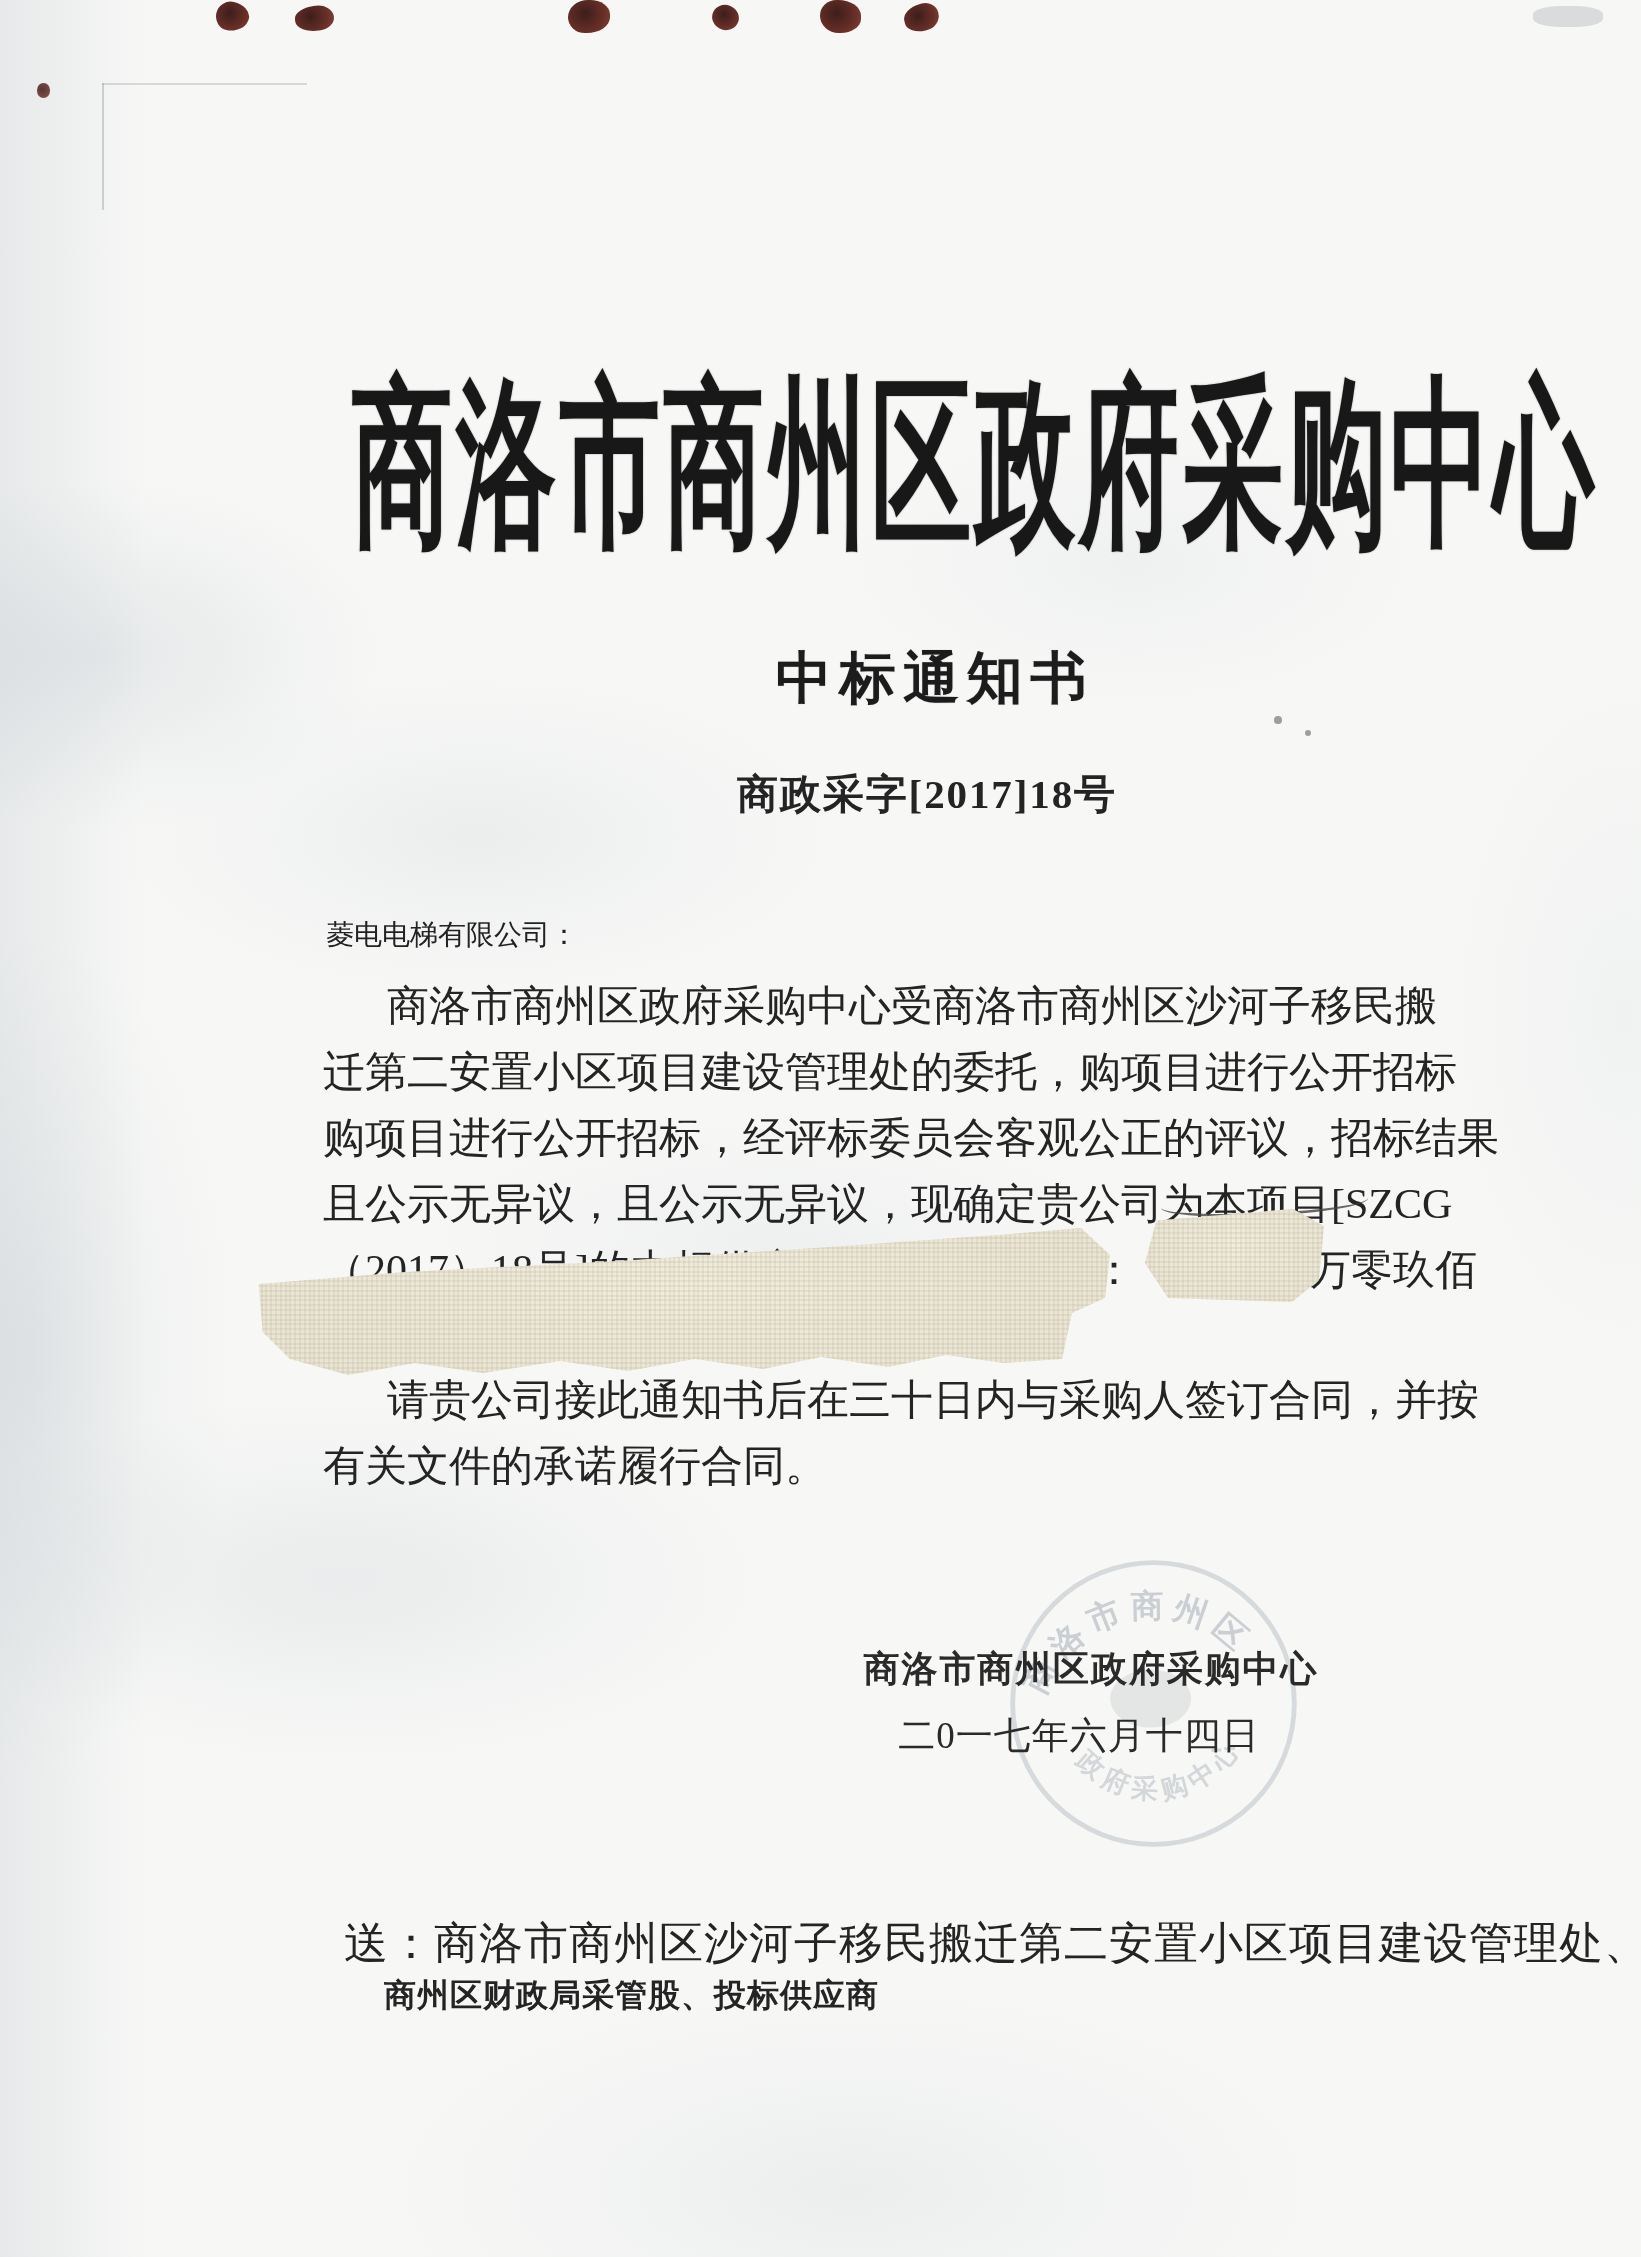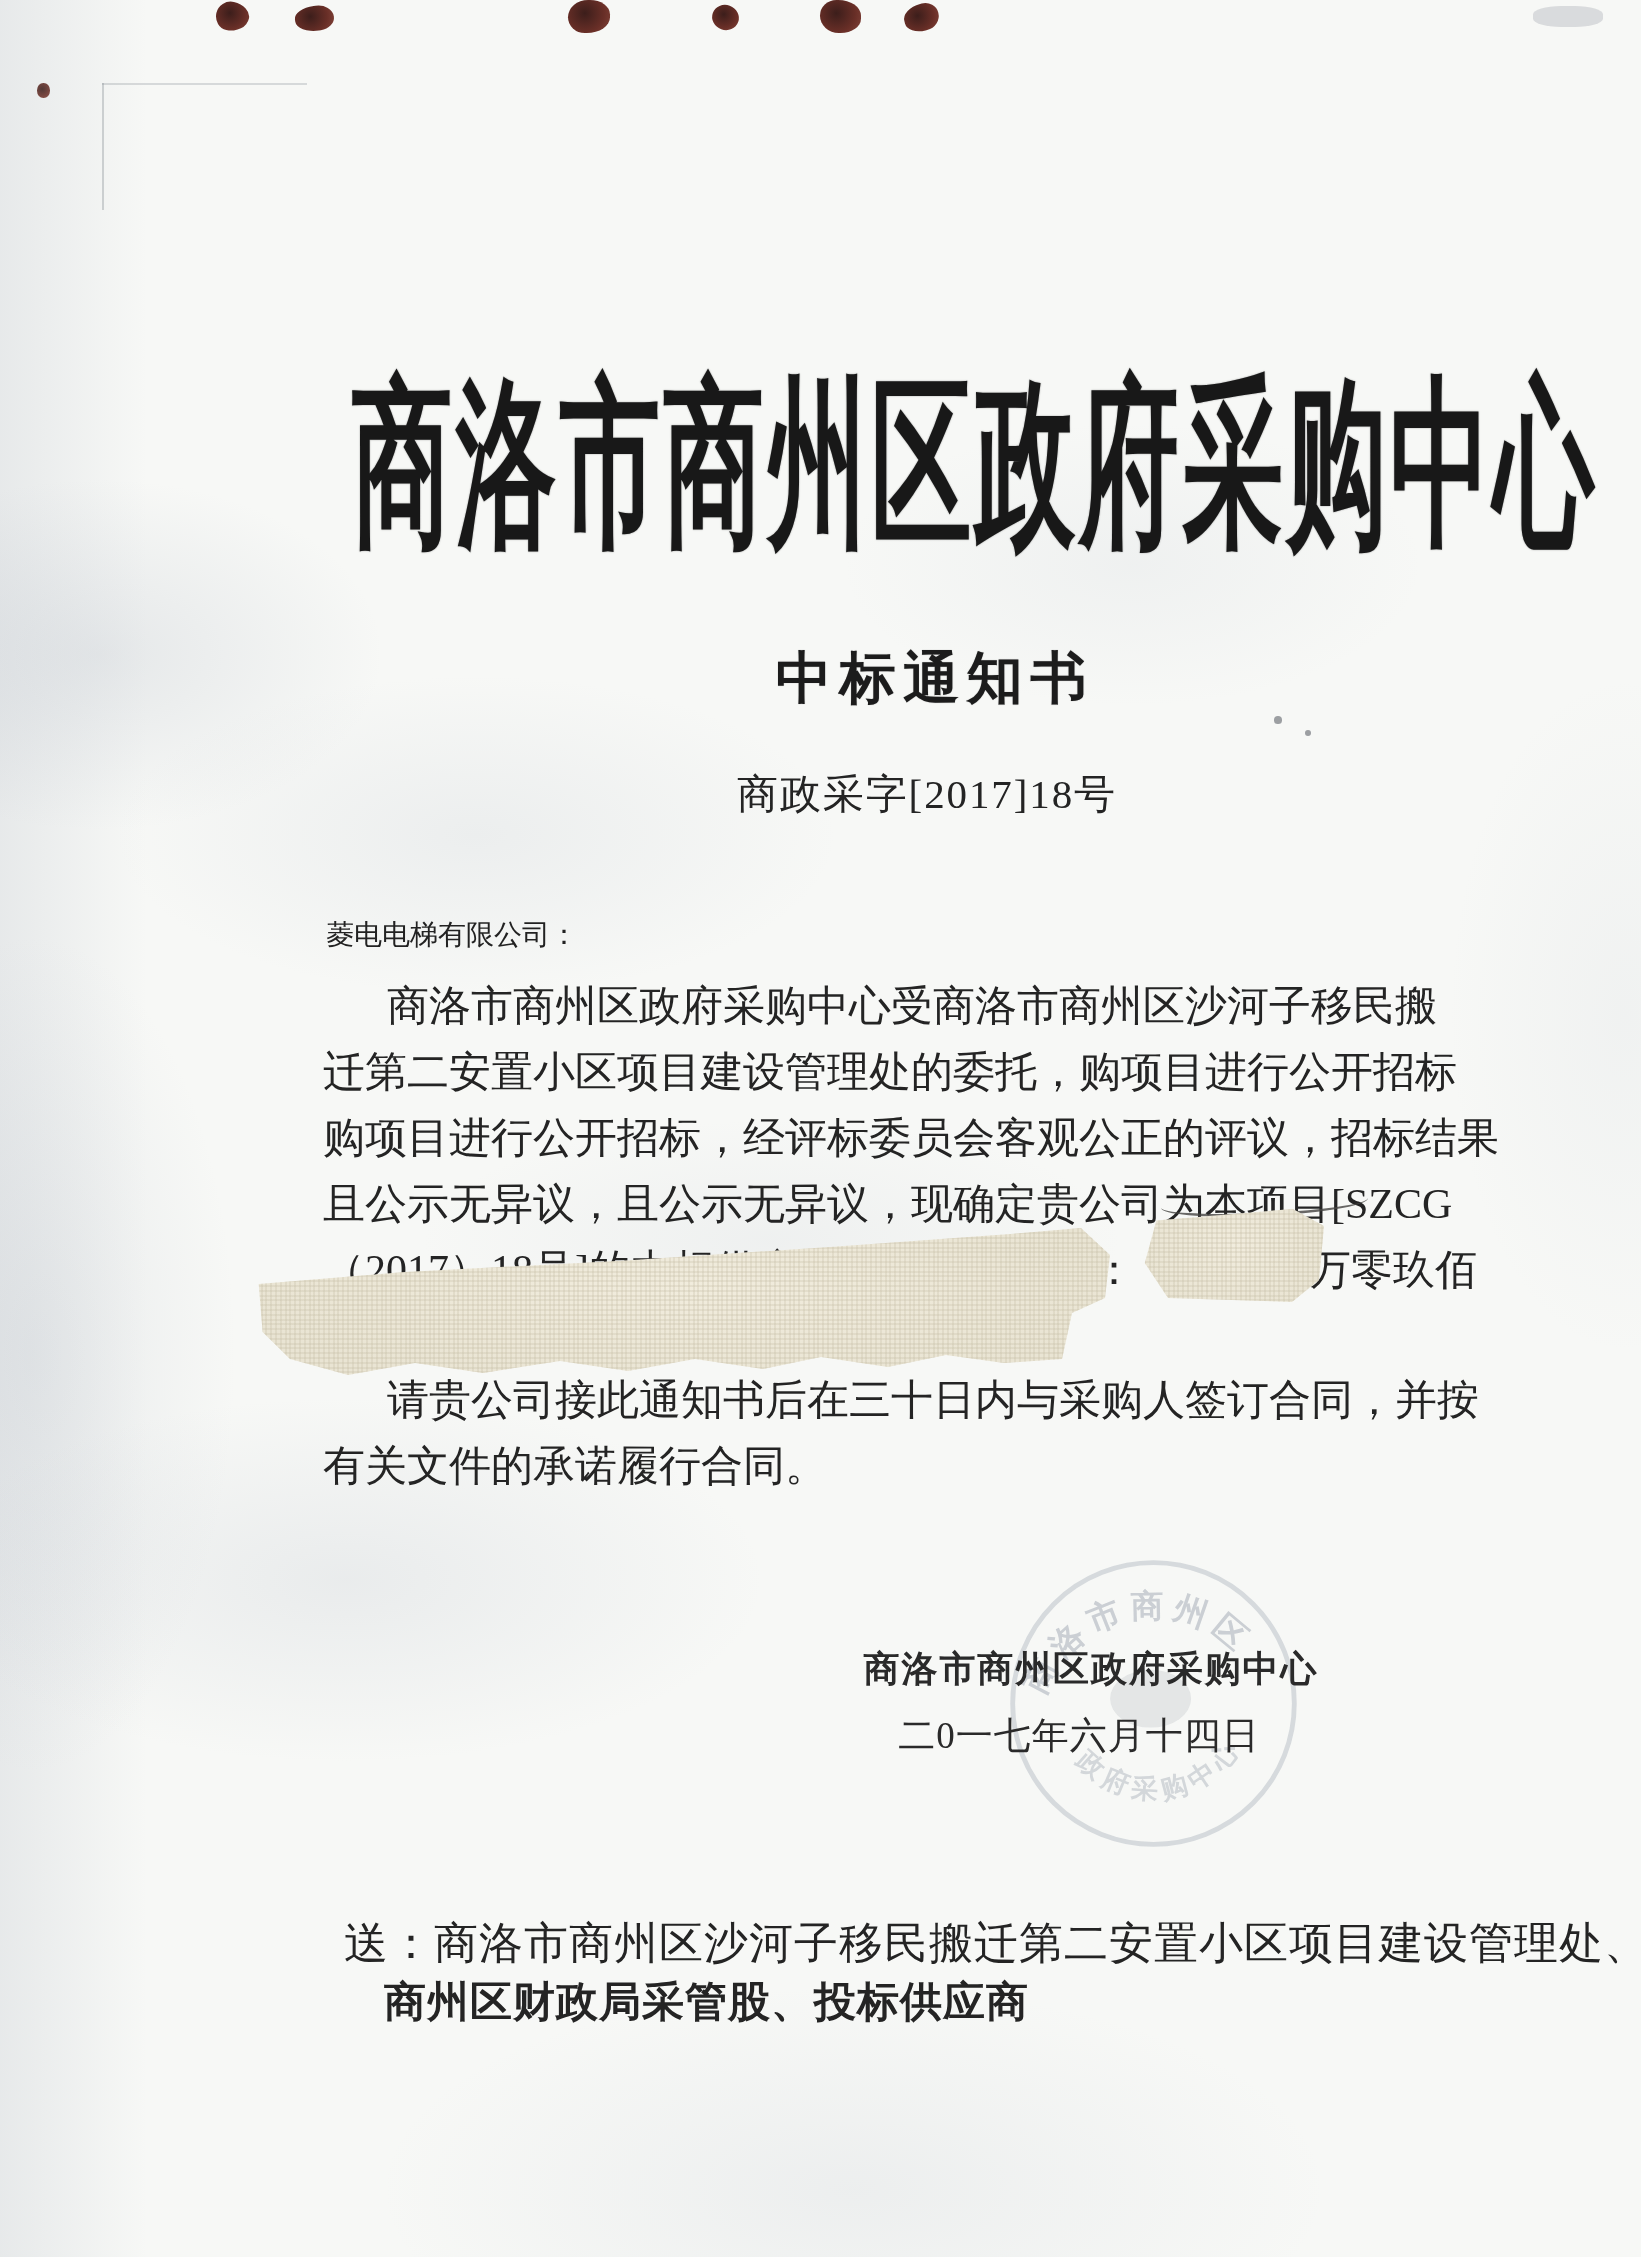--- a/index.html
+++ b/index.html
@@ -31,36 +31,36 @@
     left:975px;top:386px;font-size:159px;line-height:1;font-weight:700;
     letter-spacing:5.8px;color:#181818;
     transform:translateX(-50%) scale(0.63,1.15);
     text-shadow:0 0 1.9px rgba(20,20,20,.45);
   }
   .notice-title{
     left:935px;top:641px;font-size:56px;font-weight:700;letter-spacing:7.7px;
     color:#1c1c1c;text-shadow:0 0 1px rgba(0,0,0,.4);
   }
   .doc-number{
-    left:927px;top:767px;font-size:41px;font-weight:400;letter-spacing:1.9px;color:#242424;
+    left:927px;top:767px;font-size:41px;font-weight:700;letter-spacing:1.9px;color:#242424;
   }
   
   .addressee{left:326px;top:906px;font-size:28px;line-height:58px;color:#222;}
   .para{left:323px;font-size:42px;line-height:66px;color:#242424;width:1236px;}
   .para .ln{white-space:nowrap;}
   .indent{padding-left:64px;}
   .p1{top:973px;}
   .p2{top:1367px;}
   .amount-gap{display:inline-block;width:174px;}
   
   .issuer{left:1091px;top:1645px;font-size:36px;font-weight:600;letter-spacing:1.9px;color:#2a2a2a;}
   .sign-date{left:1079px;top:1711px;font-size:37px;letter-spacing:1px;color:#2a2a2a;}
   
   .cc1{left:323px;top:1914px;font-size:44px;font-weight:400;letter-spacing:1px;color:#242424;margin-left:21px;}
-  .cc2{left:384px;top:1974px;font-size:42px;font-weight:700;letter-spacing:1px;color:#242424;}
+  .cc2{left:384px;top:1974px;font-size:32px;font-weight:700;letter-spacing:1px;color:#242424;}
   
   .tape{
     position:absolute;
     background:
       repeating-linear-gradient(0deg, rgba(196,188,164,.28) 0 1.9px, rgba(0,0,0,0) 1.9px 4.8px),
       repeating-linear-gradient(90deg, rgba(196,188,164,.28) 0 1.9px, rgba(0,0,0,0) 1.9px 4.8px),
       radial-gradient(ellipse at 50% 40%, #f1ecdd, #e9e4d3 75%);
   }
   .tape-large{
     left:251px;top:1224px;width:869px;height:159px;

